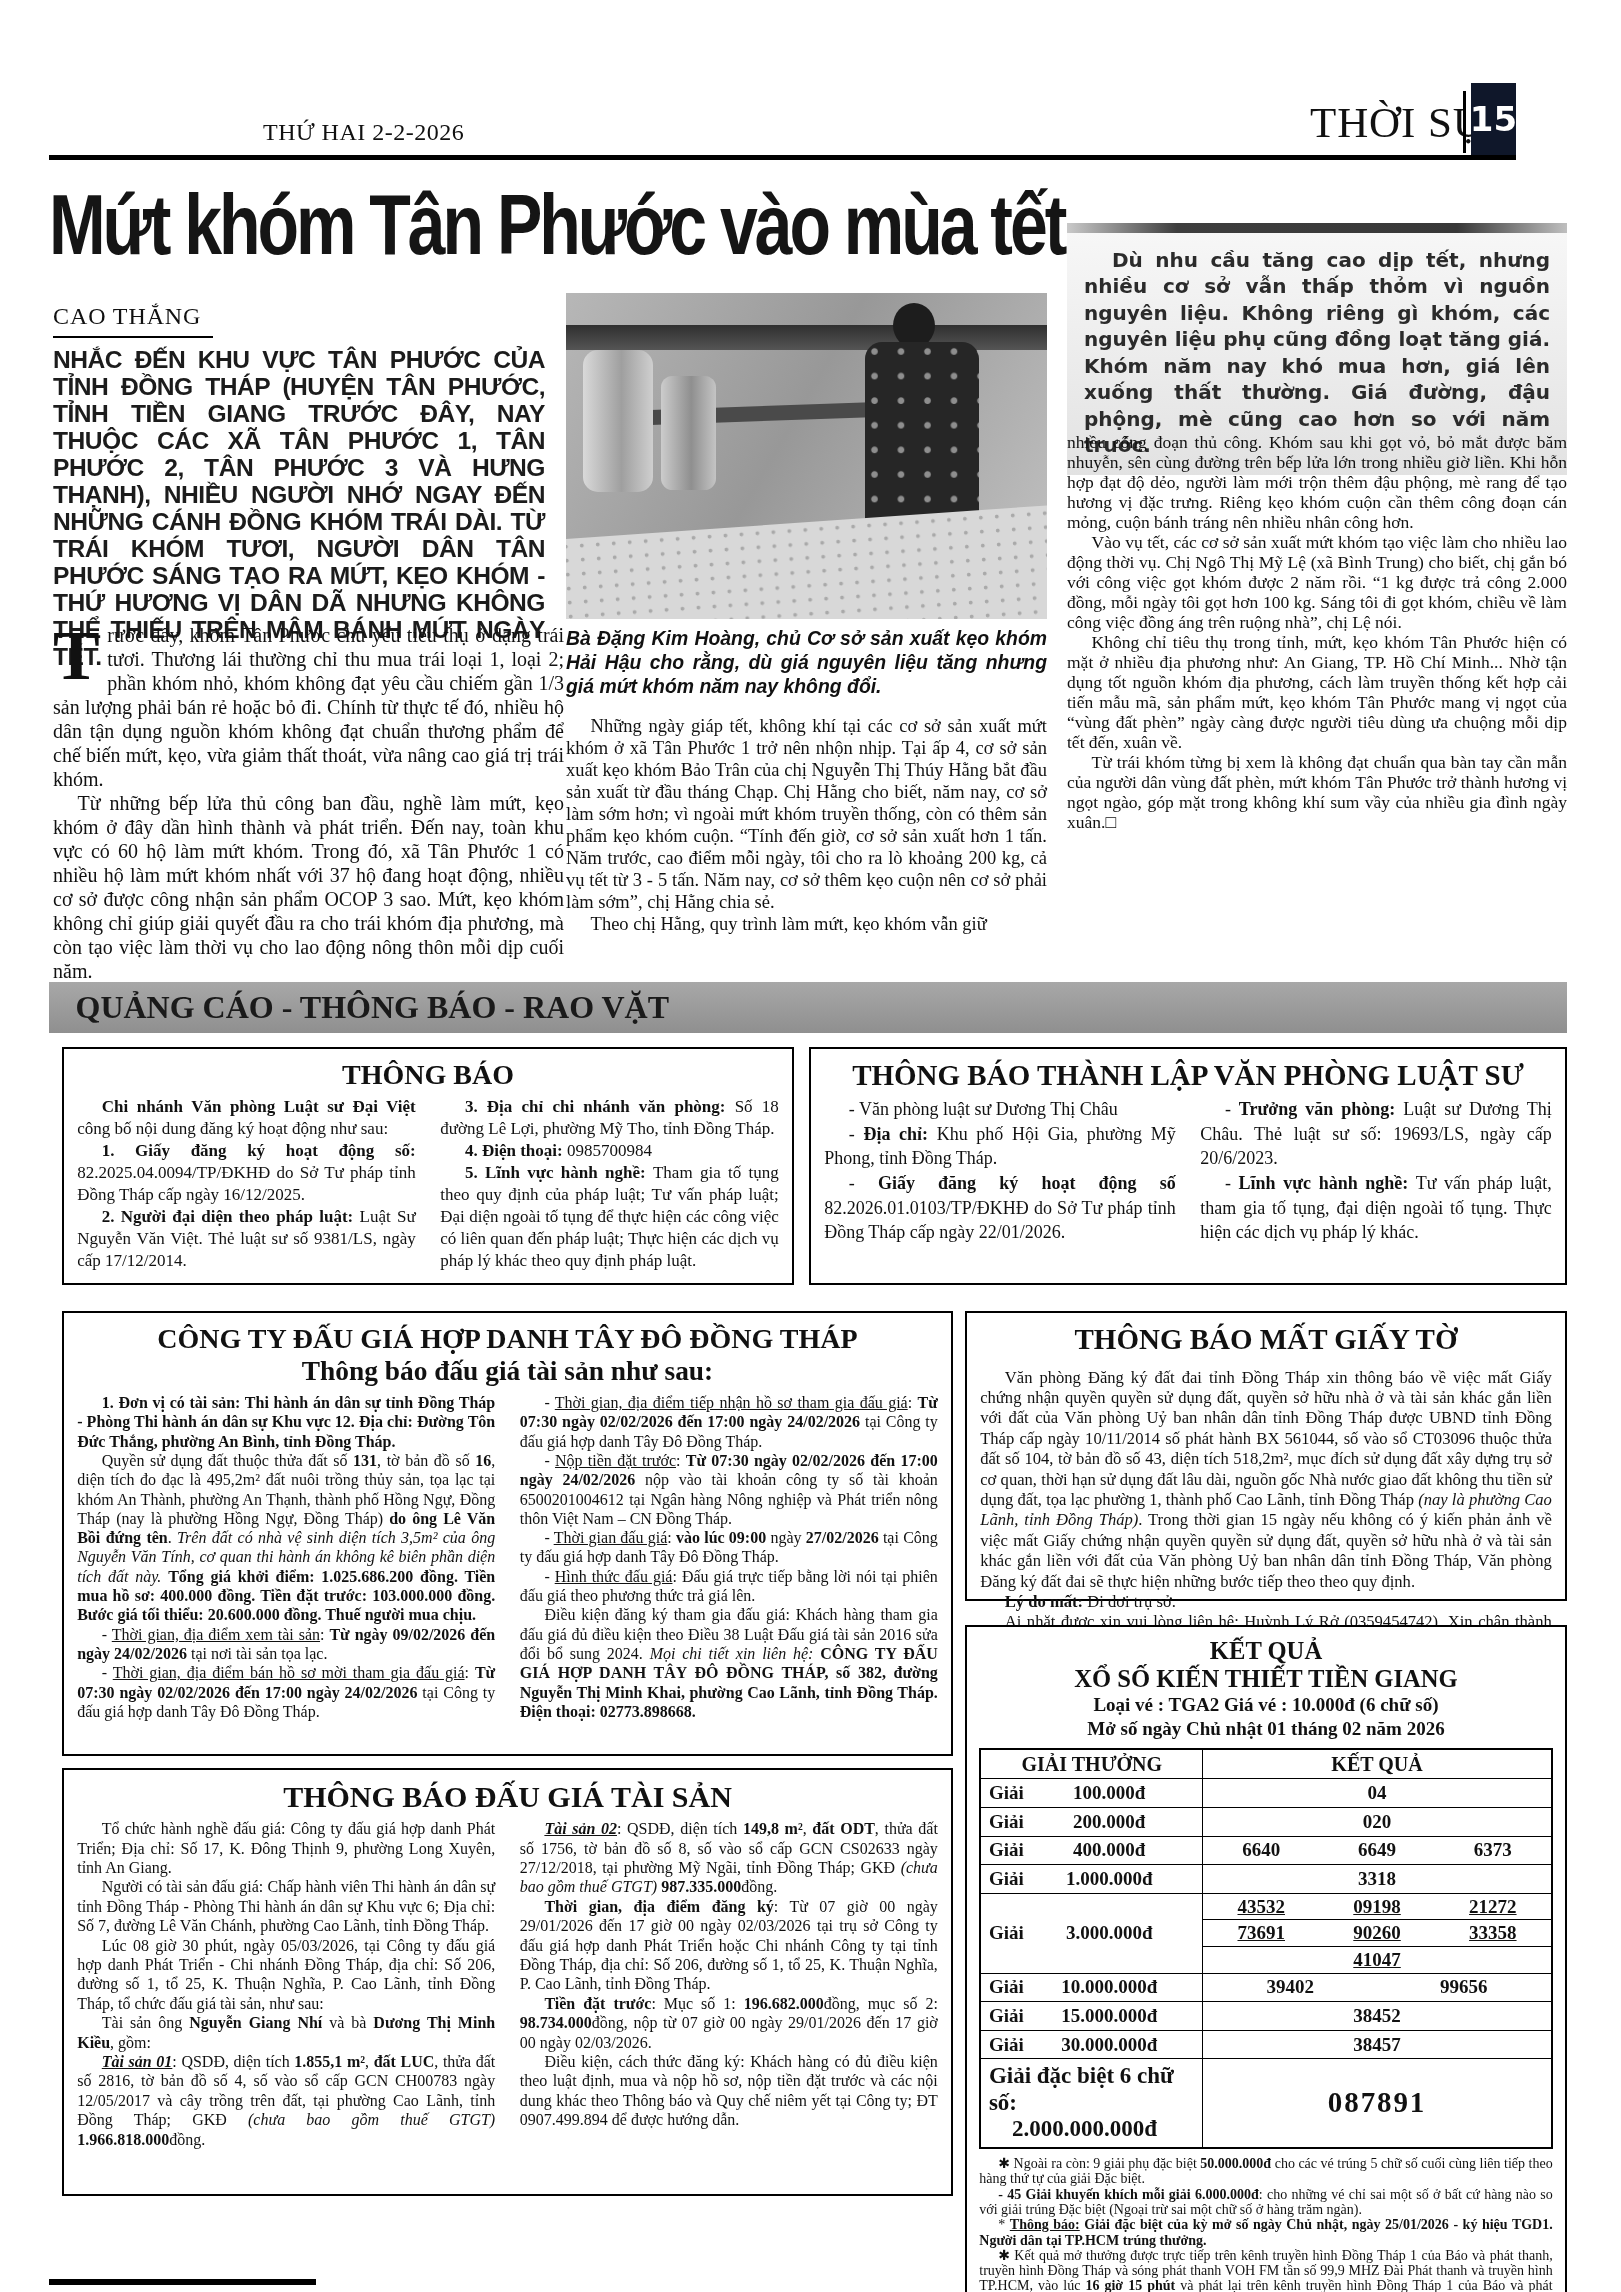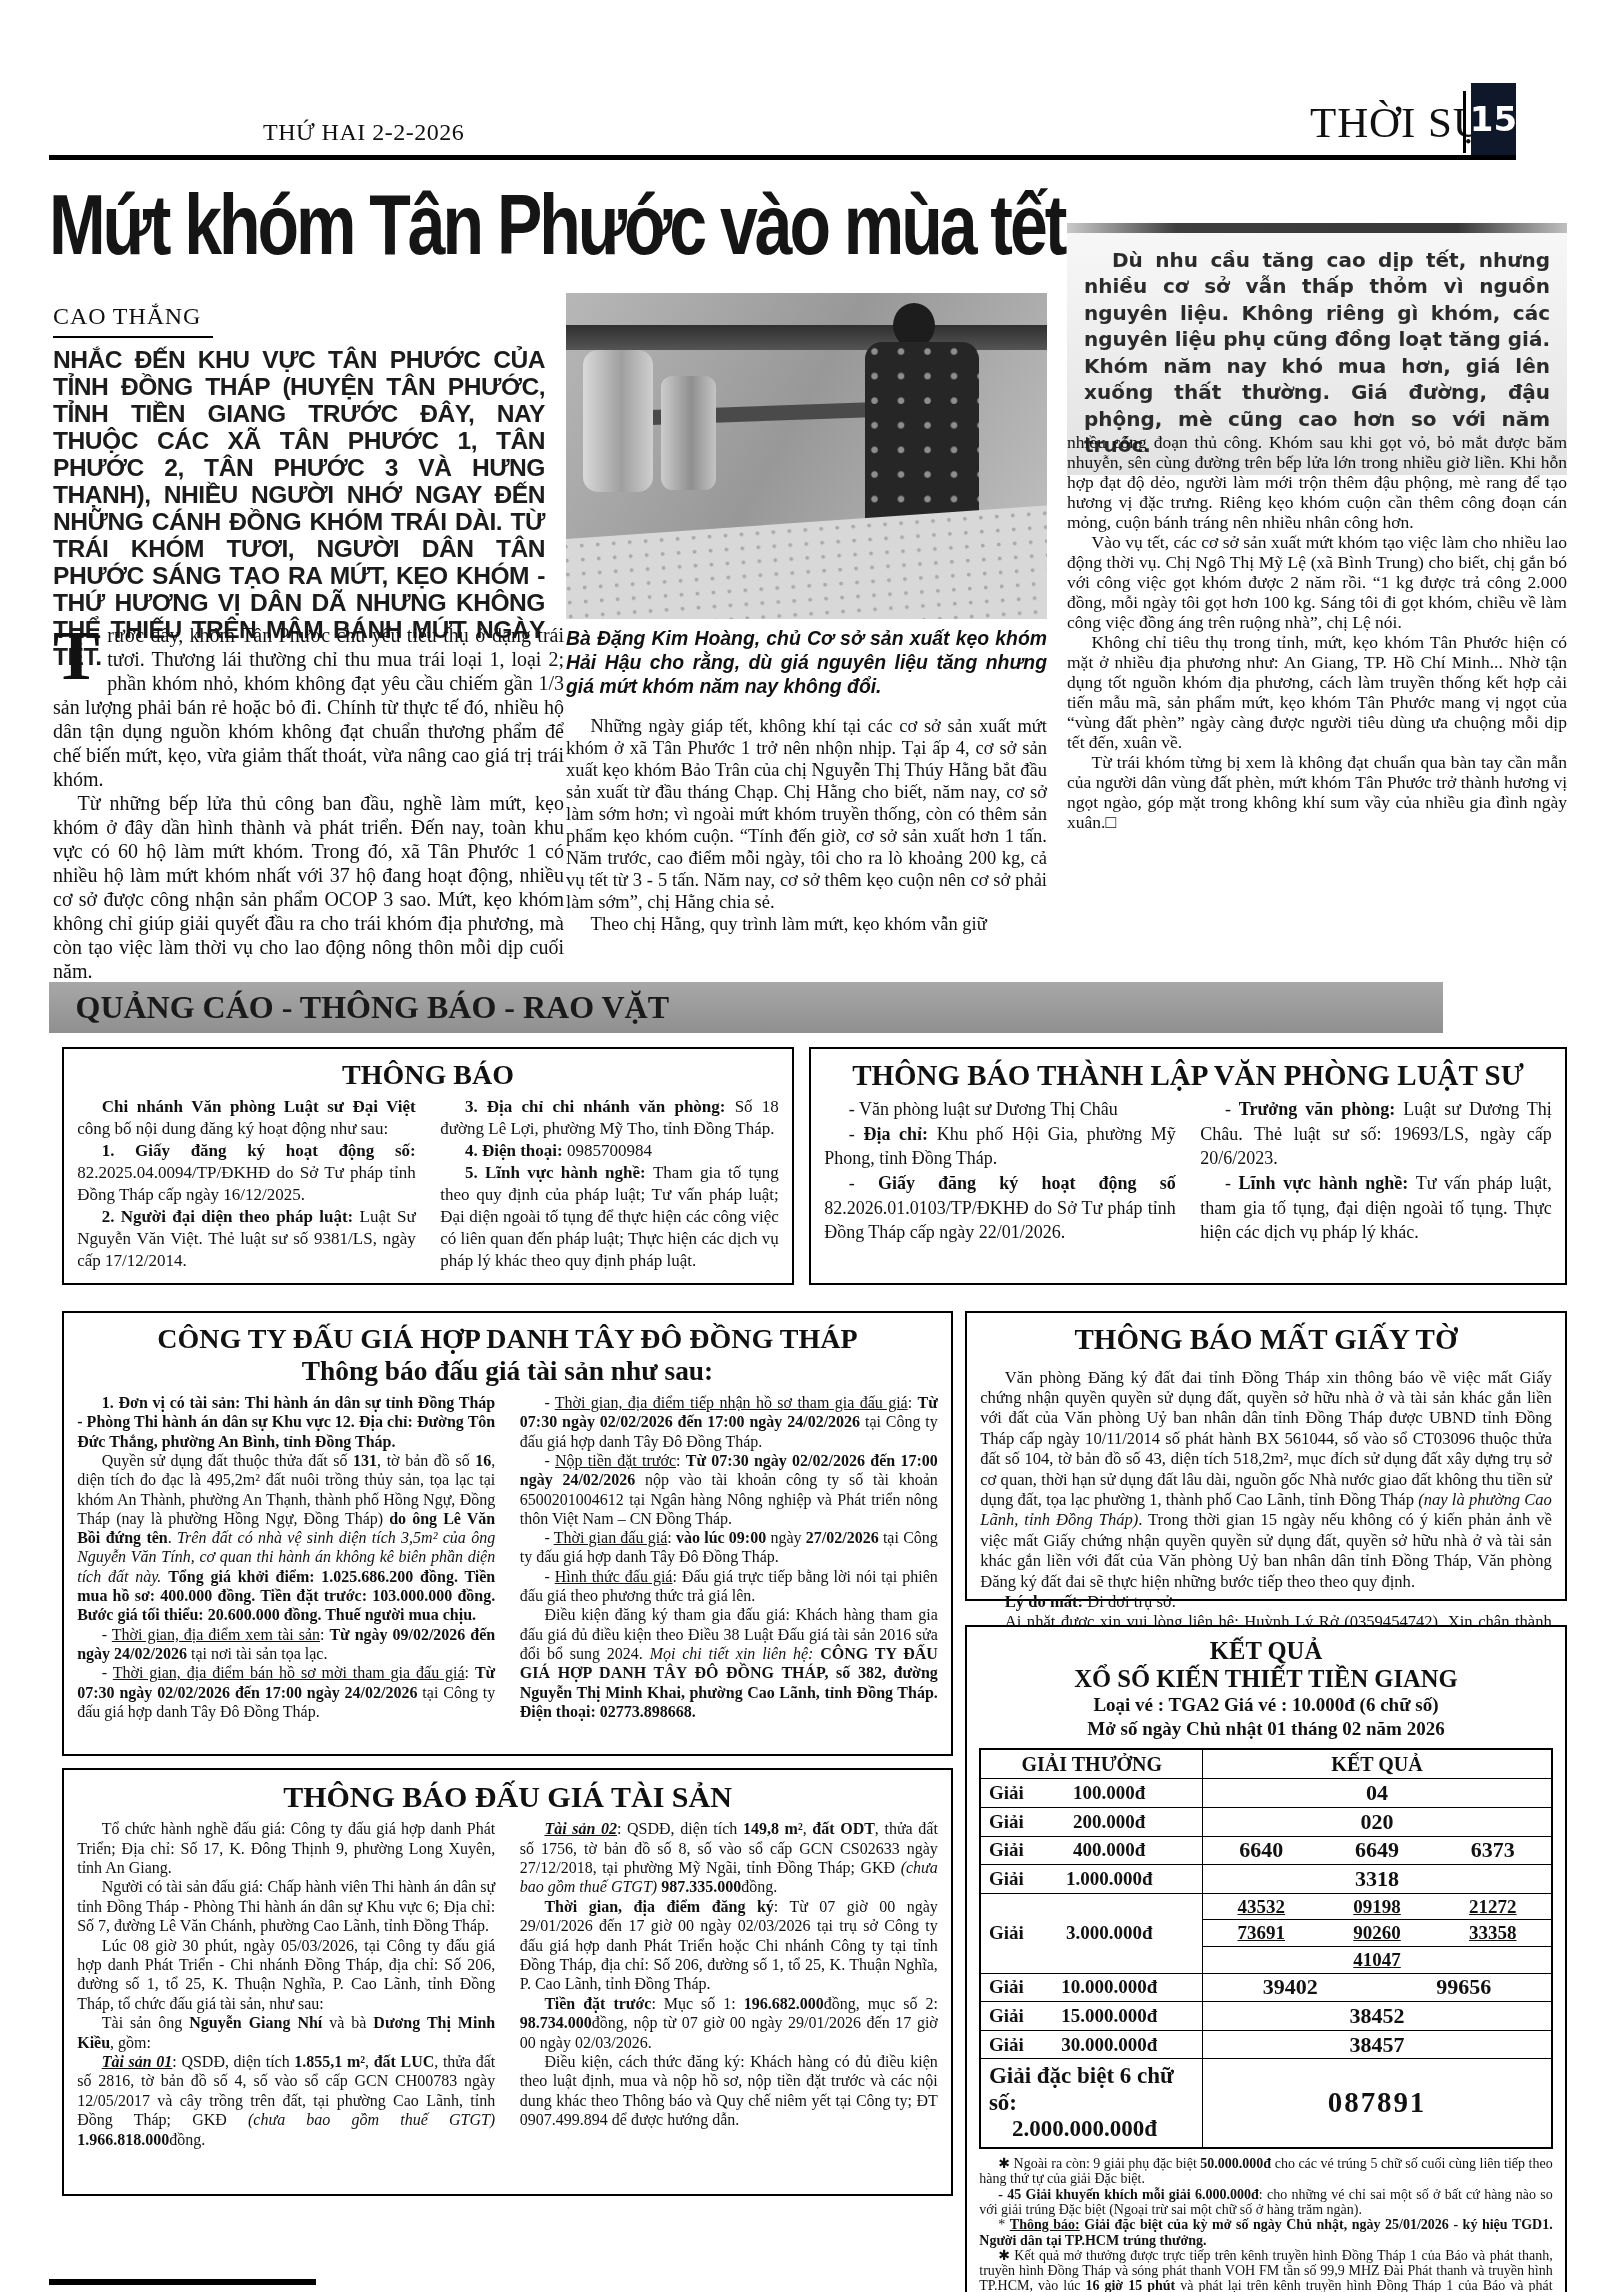--- a/index.html
+++ b/index.html
@@ -57,21 +57,21 @@
   .col3{left:1067px;top:432px;width:500px;font-size:17.5px;line-height:20px;}
   .dropcap{float:left;font-size:70px;line-height:53px;padding:5.7px 7.6px 0 0;font-weight:bold;}
 
   .introbox{left:1067px;top:223px;width:500px;}
   .intro-top{height:9.5px;background:linear-gradient(90deg,#c9c9c9,#3e3e3e 22%,#383838 78%,#bfbfbf);}
   .intro-body{background:linear-gradient(#f7f7f7,#e2e2e2);padding:14px 17px 16px 17px;
               font-family:"DejaVu Sans",sans-serif;font-weight:bold;font-size:20px;
               line-height:26.5px;color:#2b2b2b;text-align:justify;text-indent:28px;}
 
   
-  .secbar{left:49px;top:982px;width:1394px;height:51px;box-sizing:border-box;
+  .secbar{left:49px;top:982px;width:1518px;height:51px;box-sizing:border-box;
           background:linear-gradient(#a8a8a8,#8f8f8f);display:flex;align-items:center;
           padding-left:26.5px;font-weight:bold;font-size:32px;color:#1a1a1a;}
 
   
   .nbox{position:absolute;border:2.8px solid #000;box-sizing:border-box;padding:9.5px 13.2px;background:#fff;}
   .ntitle{text-align:center;font-weight:bold;}
   .ncols{display:flex;gap:24.6px;margin-top:5.7px;}
   .bcol{flex:1;text-align:justify;}
   .bcol p{margin:0;text-indent:24.6px;}
   .box-a{left:62px;top:1047px;width:732px;height:238px;}
@@ -98,21 +98,21 @@
   .lt-t1{text-align:center;font-weight:bold;font-size:24.6px;}
   .lt-t2{text-align:center;font-weight:bold;font-size:24.6px;}
   .lt-s{text-align:center;font-weight:bold;font-size:19px;margin-top:1.9px;}
   .lot{border:2.4px solid #000;margin-top:7.6px;}
   .lt-row{display:flex;border-top:1.9px solid #000;align-items:stretch;}
   .lt-row:first-child{border-top:none;}
   .lt-prize{width:39%;border-right:1.9px solid #000;display:flex;align-items:center;
             padding:2.8px 7.6px;font-weight:bold;font-size:19px;box-sizing:border-box;min-height:26.5px;}
   .lt-prize .amt{flex:1;text-align:center;}
   .lt-res{flex:1;display:flex;align-items:center;justify-content:center;
-          font-weight:bold;font-size:22px;min-height:26.5px;}
+          font-weight:bold;font-size:19px;min-height:26.5px;}
   .lt-res.spread{justify-content:space-around;}
   .lt-head .lt-prize{justify-content:center;font-size:20px;}
   .lt-head .lt-res{font-size:20px;}
   .lt-stack{flex:1;display:flex;flex-direction:column;text-decoration:underline;}
   .lt-sub{display:flex;align-items:center;justify-content:space-around;border-top:1.9px solid #000;
           font-weight:bold;font-size:19px;min-height:25.6px;}
   .lt-sub:first-child{border-top:none;}
   .lt-sp-prize{width:39%;border-right:1.9px solid #000;padding:3.8px 7.6px;font-weight:bold;
                font-size:23px;box-sizing:border-box;line-height:26.5px;}
   .lt-sp-prize .l2{padding-left:23px;}

